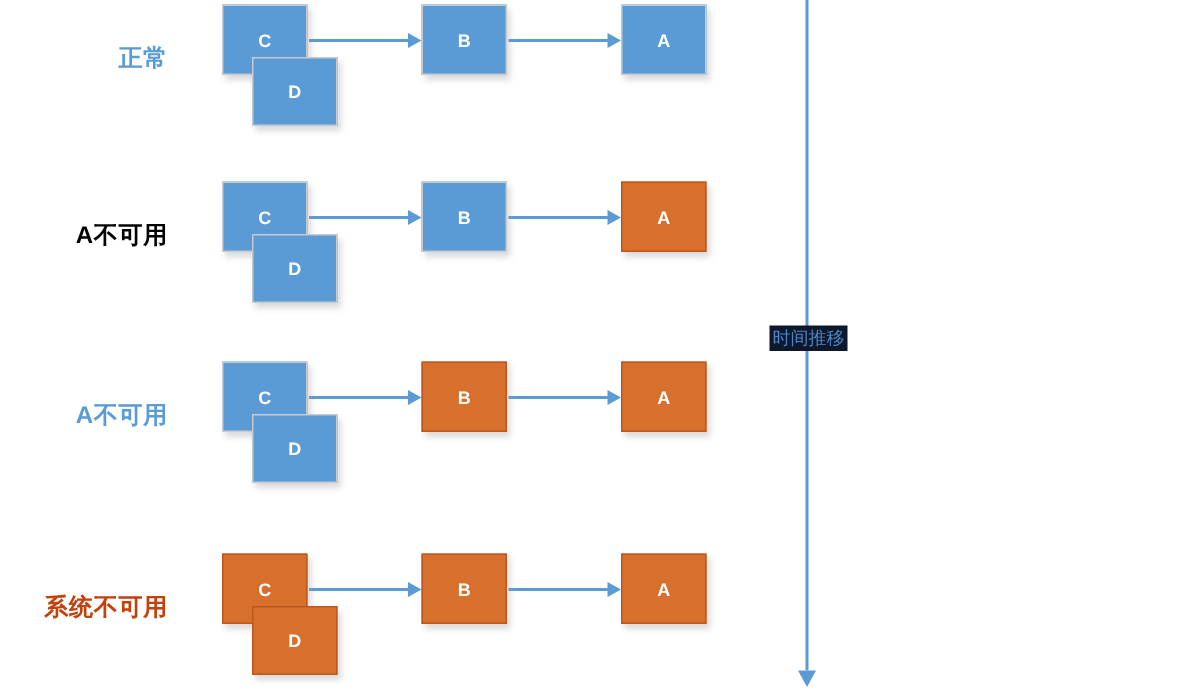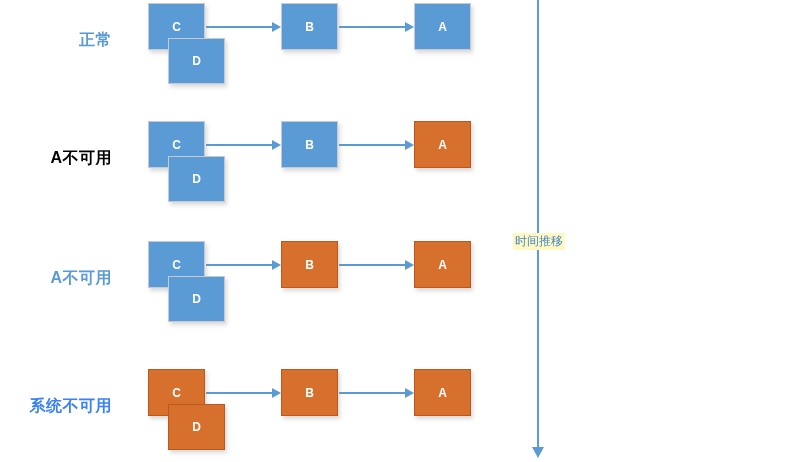--- a/index.html
+++ b/index.html
@@ -27,21 +27,21 @@
     border-top:5px solid transparent;border-bottom:5px solid transparent;
   }
 
   .timeline-line{position:absolute;width:2px;z-index:0;}
   .timeline-head{
     position:absolute;width:0;height:0;
     border-left:6px solid transparent;border-right:6px solid transparent;
   }
   .timeline-label{
     position:absolute;transform:translateX(-50%);
-    background:#fef9c3;padding:0 2px;font-size:12px;z-index:4;white-space:nowrap;margin-top:16px;
+    background:#0f172a;padding:0 2px;font-size:12px;z-index:4;white-space:nowrap;
   }
 </style>
 </head>
 <body>
 
 <div class="canvas">
   <div id="rows">
       <div class="row-label" style="top: 30px; color: rgb(91, 155, 213);">正常</div>
       <div class="arrow-line" style="left: 206px; top: 26px; width: 67px; background: rgb(91, 155, 213);"></div>
       <div class="arrow-head" style="left: 272px; top: 22px; border-left: 9px solid rgb(91, 155, 213);"></div>
@@ -86,21 +86,21 @@
       </div>
       <div class="node-box d-box" style="left: 168px; top: 276px; width: 57px; background: rgb(91, 155, 213); border-color: rgb(198, 202, 208);">
         <span class="node-label" style="color: rgb(255, 255, 255);">D</span>
       </div>
       <div class="node-box" style="left: 281px; top: 241px; width: 57px; background: rgb(216, 112, 45); border-color: rgb(188, 88, 27);">
         <span class="node-label" style="color: rgb(255, 255, 255);">B</span>
       </div>
       <div class="node-box" style="left: 414px; top: 241px; width: 57px; background: rgb(216, 112, 45); border-color: rgb(188, 88, 27);">
         <span class="node-label" style="color: rgb(255, 255, 255);">A</span>
       </div>
-      <div class="row-label" style="top: 396px; color: #3b82f6;">系统不可用</div>
+      <div class="row-label" style="top: 396px; color: #c2410c;">系统不可用</div>
       <div class="arrow-line" style="left: 206px; top: 392px; width: 67px; background: rgb(91, 155, 213);"></div>
       <div class="arrow-head" style="left: 272px; top: 388px; border-left: 9px solid rgb(91, 155, 213);"></div>
       <div class="arrow-line" style="left: 339px; top: 392px; width: 67px; background: rgb(91, 155, 213);"></div>
       <div class="arrow-head" style="left: 405px; top: 388px; border-left: 9px solid rgb(91, 155, 213);"></div>
       <div class="node-box" style="left: 148px; top: 369px; width: 57px; background: rgb(216, 112, 45); border-color: rgb(188, 88, 27);">
         <span class="node-label" style="color: rgb(255, 255, 255);">C</span>
       </div>
       <div class="node-box d-box" style="left: 168px; top: 404px; width: 57px; background: rgb(216, 112, 45); border-color: rgb(188, 88, 27);">
         <span class="node-label" style="color: rgb(255, 255, 255);">D</span>
       </div>

